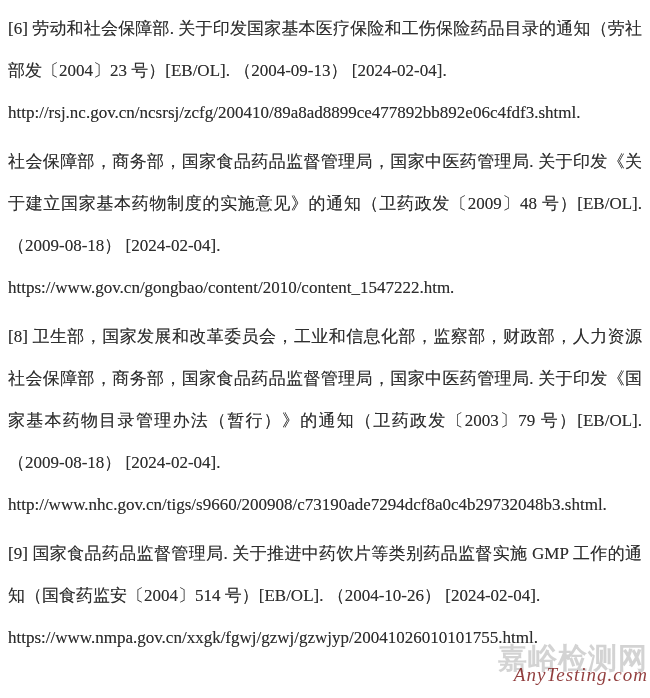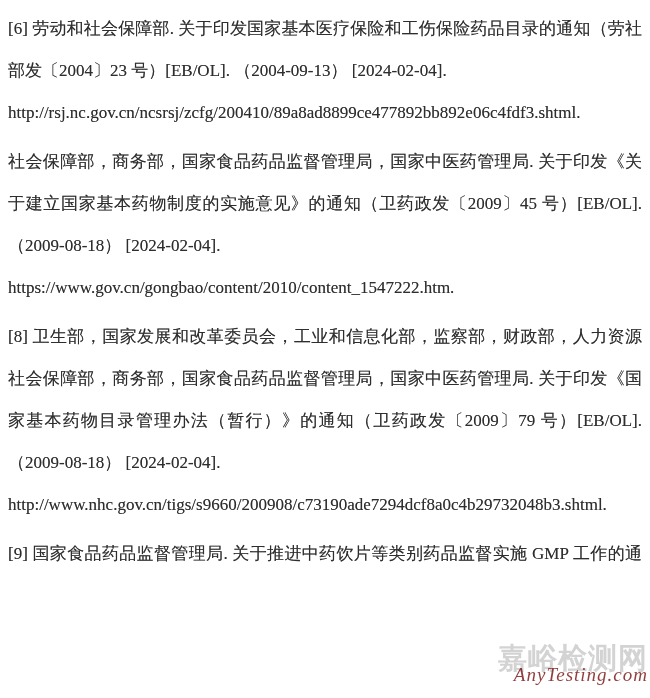--- a/index.html
+++ b/index.html
@@ -67,32 +67,34 @@
 
 <div class="page">
   <div class="refs">
       <div class="ref">
         <div class="line fill">[6] 劳动和社会保障部. 关于印发国家基本医疗保险和工伤保险药品目录的通知（劳社</div>
         <div class="line">部发〔2004〕23 号）[EB/OL]. （2004-09-13） [2024-02-04].</div>
         <div class="line">http://rsj.nc.gov.cn/ncsrsj/zcfg/200410/89a8ad8899ce477892bb892e06c4fdf3.shtml.</div>
       </div>
       <div class="ref">
         <div class="line fill">社会保障部，商务部，国家食品药品监督管理局，国家中医药管理局. 关于印发《关</div>
-        <div class="line fill">于建立国家基本药物制度的实施意见》的通知（卫药政发〔2009〕45 号）[EB/OL].</div>
+        <div class="line fill">于建立国家基本药物制度的实施意见》的通知（卫药政发〔2009〕48 号）[EB/OL].</div>
         <div class="line">（2009-08-18） [2024-02-04].</div>
         <div class="line">https://www.gov.cn/gongbao/content/2010/content_1547222.htm.</div>
       </div>
       <div class="ref">
         <div class="line fill">[8] 卫生部，国家发展和改革委员会，工业和信息化部，监察部，财政部，人力资源</div>
         <div class="line fill">社会保障部，商务部，国家食品药品监督管理局，国家中医药管理局. 关于印发《国</div>
-        <div class="line fill">家基本药物目录管理办法（暂行）》的通知（卫药政发〔2009〕79 号）[EB/OL].</div>
+        <div class="line fill">家基本药物目录管理办法（暂行）》的通知（卫药政发〔2003〕79 号）[EB/OL].</div>
         <div class="line">（2009-08-18） [2024-02-04].</div>
         <div class="line">http://www.nhc.gov.cn/tigs/s9660/200908/c73190ade7294dcf8a0c4b29732048b3.shtml.</div>
       </div>
       <div class="ref">
         <div class="line fill">[9] 国家食品药品监督管理局. 关于推进中药饮片等类别药品监督实施 GMP 工作的通</div>
+        <div class="line">知（国食药监安〔2004〕514 号）[EB/OL]. （2004-10-26） [2024-02-04].</div>
+        <div class="line">https://www.nmpa.gov.cn/xxgk/fgwj/gzwj/gzwjyp/20041026010101755.html.</div>
       </div>
     </div>
   <div class="watermark">
     <div class="wm-cn">嘉峪检测网</div>
     <div class="wm-en">AnyTesting.com</div>
   </div>
 </div>
 
 </body></html>

